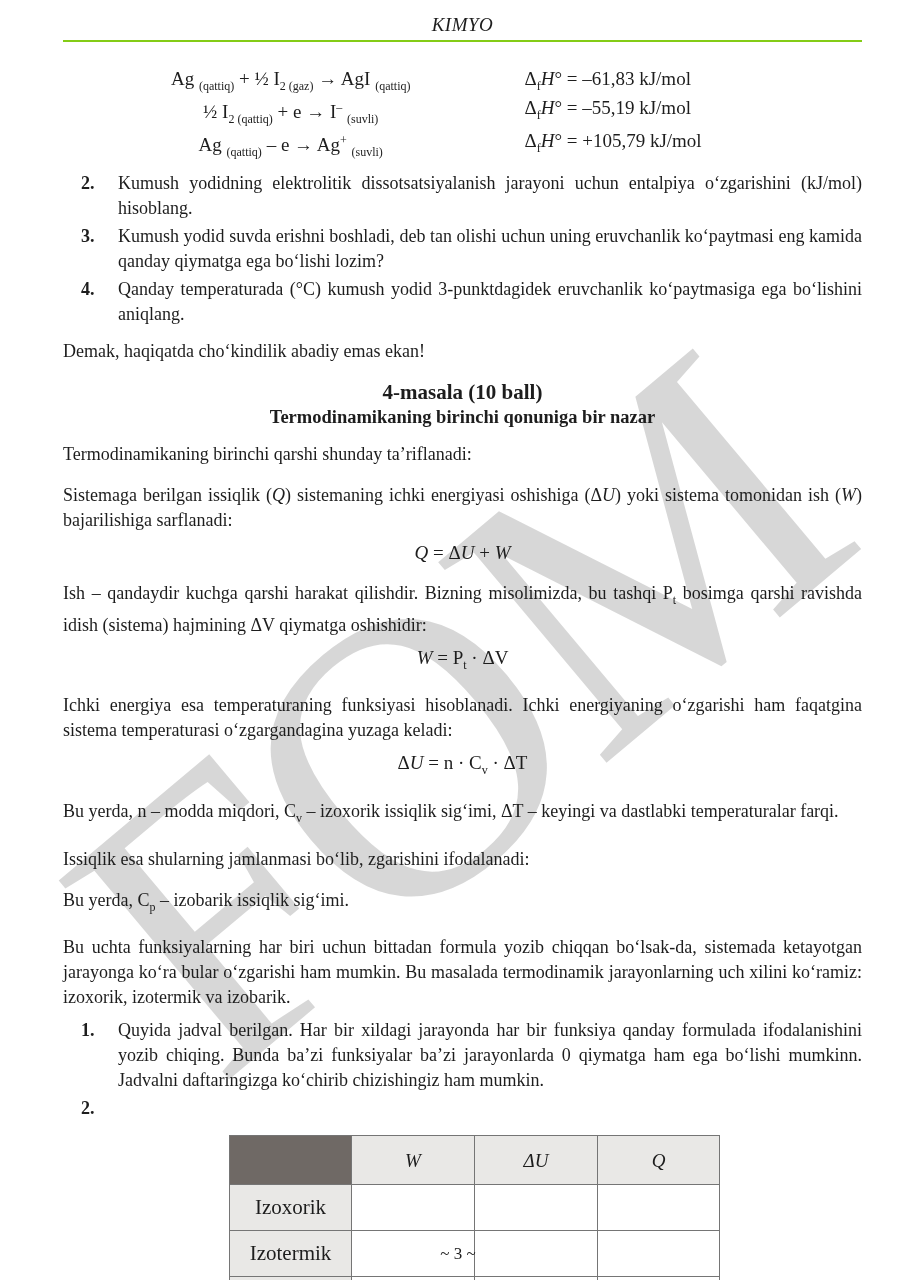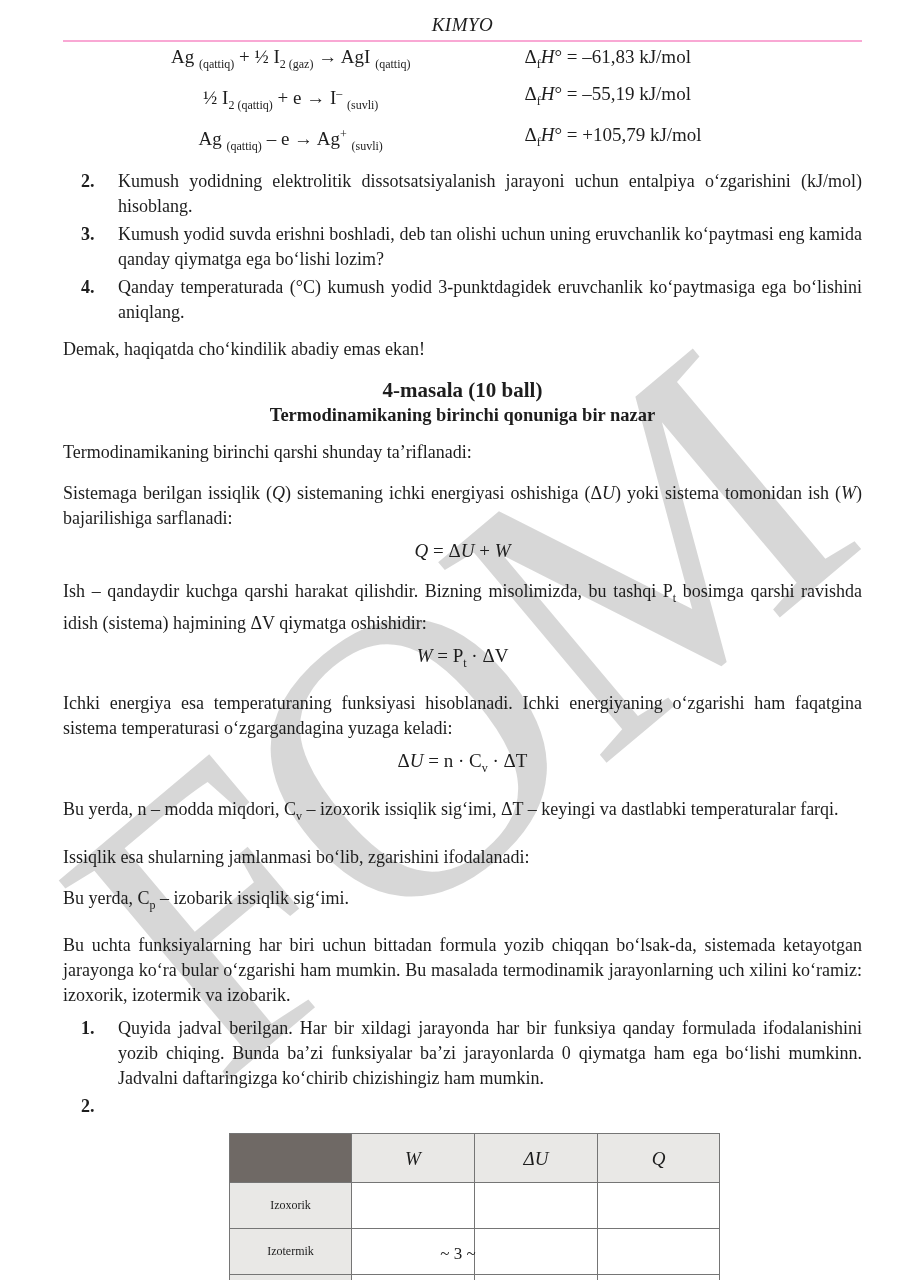--- a/index.html
+++ b/index.html
@@ -28,23 +28,23 @@
     position:relative;z-index:1;
     padding:12px 54px 0 63px;
     font-size:18px;line-height:25px;
   }
   .header-title{
     text-align:center;
     font-style:italic;
     font-size:19px;
     letter-spacing:0.5px;
     padding-bottom:3px;
-    border-bottom:2px solid #f9a8d4;
+    border-bottom:2px solid #84cc16;
   }
-  .equations{margin-top:0;font-size:19px;line-height:29px;}
+  .equations{margin-top:26px;font-size:19px;line-height:21px;}
   .eq-row{display:grid;grid-template-columns:57% 43%;}
   .eq-lhs{text-align:center;}
   .eq-rhs{text-align:left;padding-left:6px;}
   sub{font-size:12px;}
   sup{font-size:12px;}
   .hang{display:flex;margin:3px 0 0 18px;}
   .hang .num{flex:none;width:37px;font-weight:bold;}
   .hang .txt{flex:1;text-align:justify;}
   .intro-list{margin-top:8px;}
   .remark{margin-top:12px;}
@@ -63,21 +63,21 @@
   .proc-table td{
     border:1px solid #757575;
     padding:0;
     text-align:center;
     vertical-align:middle;
   }
   .proc-table .hrow td{height:48px;}
   .proc-table .drow td{height:45px;}
   td.corner{background:#6f6965;}
   td.hcell{background:#e9e8e6;font-style:italic;font-size:19px;}
-  td.rlabel{background:#e9e8e6;font-size:12px;}
+  td.rlabel{background:#e9e8e6;font-size:21px;}
   td.cell{background:#ffffff;}
   .page-number{
     position:absolute;
     left:0;right:0;bottom:16px;
     text-align:center;
     font-size:17px;
     z-index:1;
   }
 </style>
 </head>

